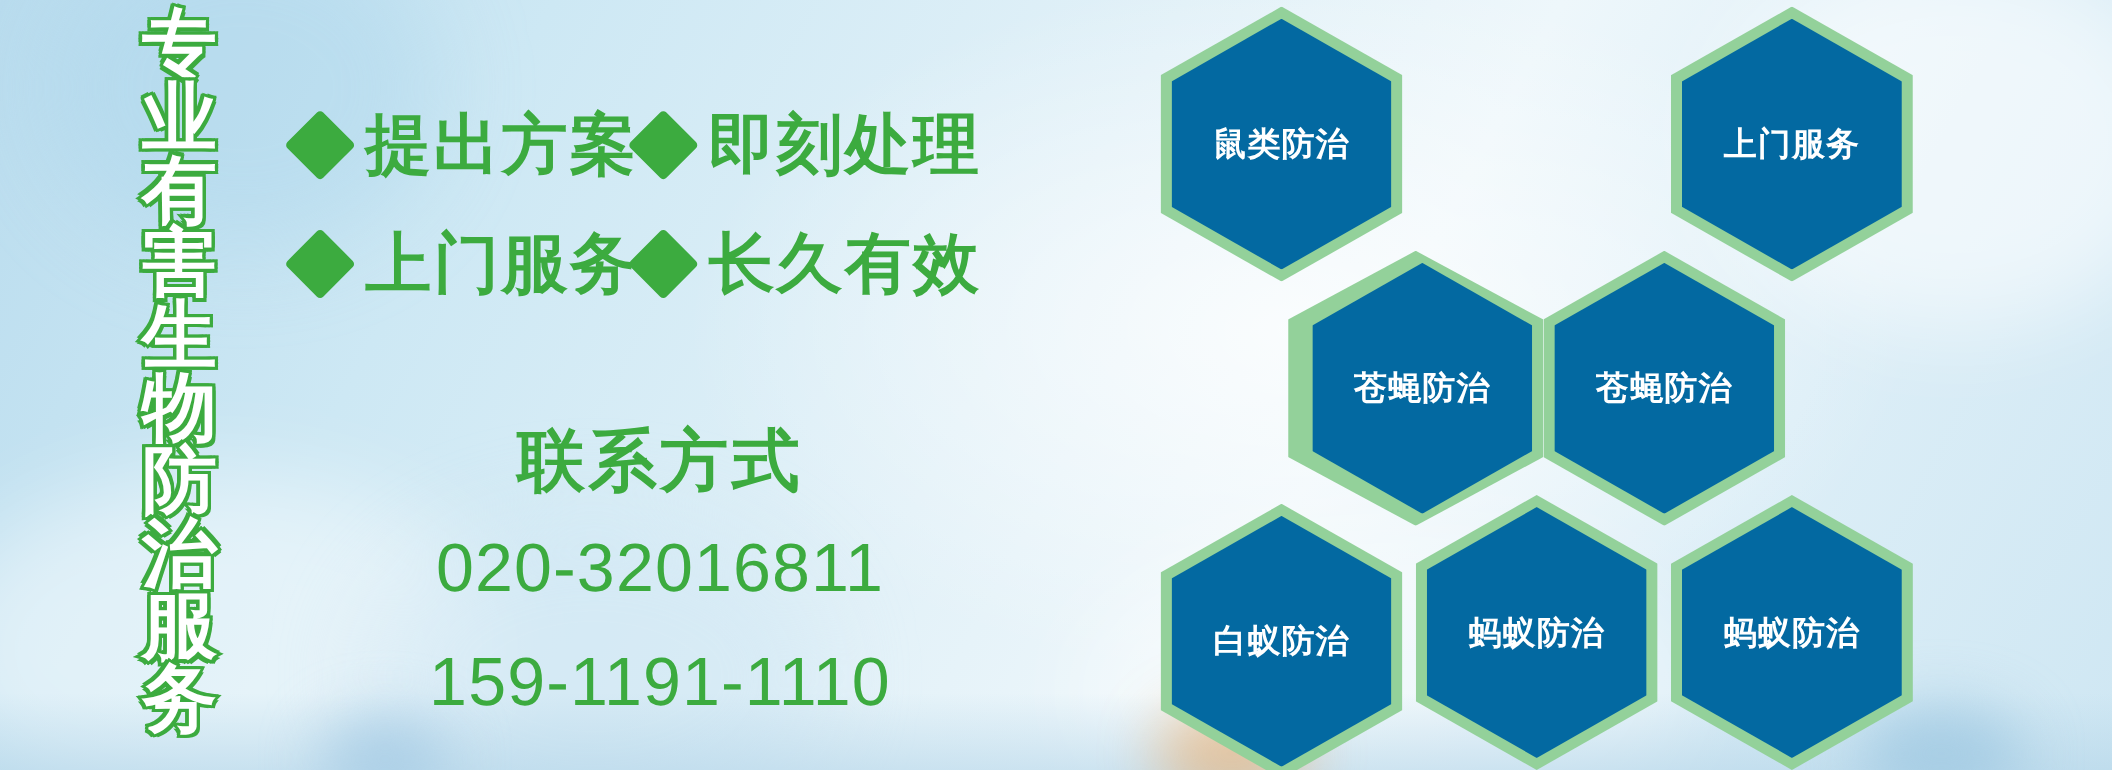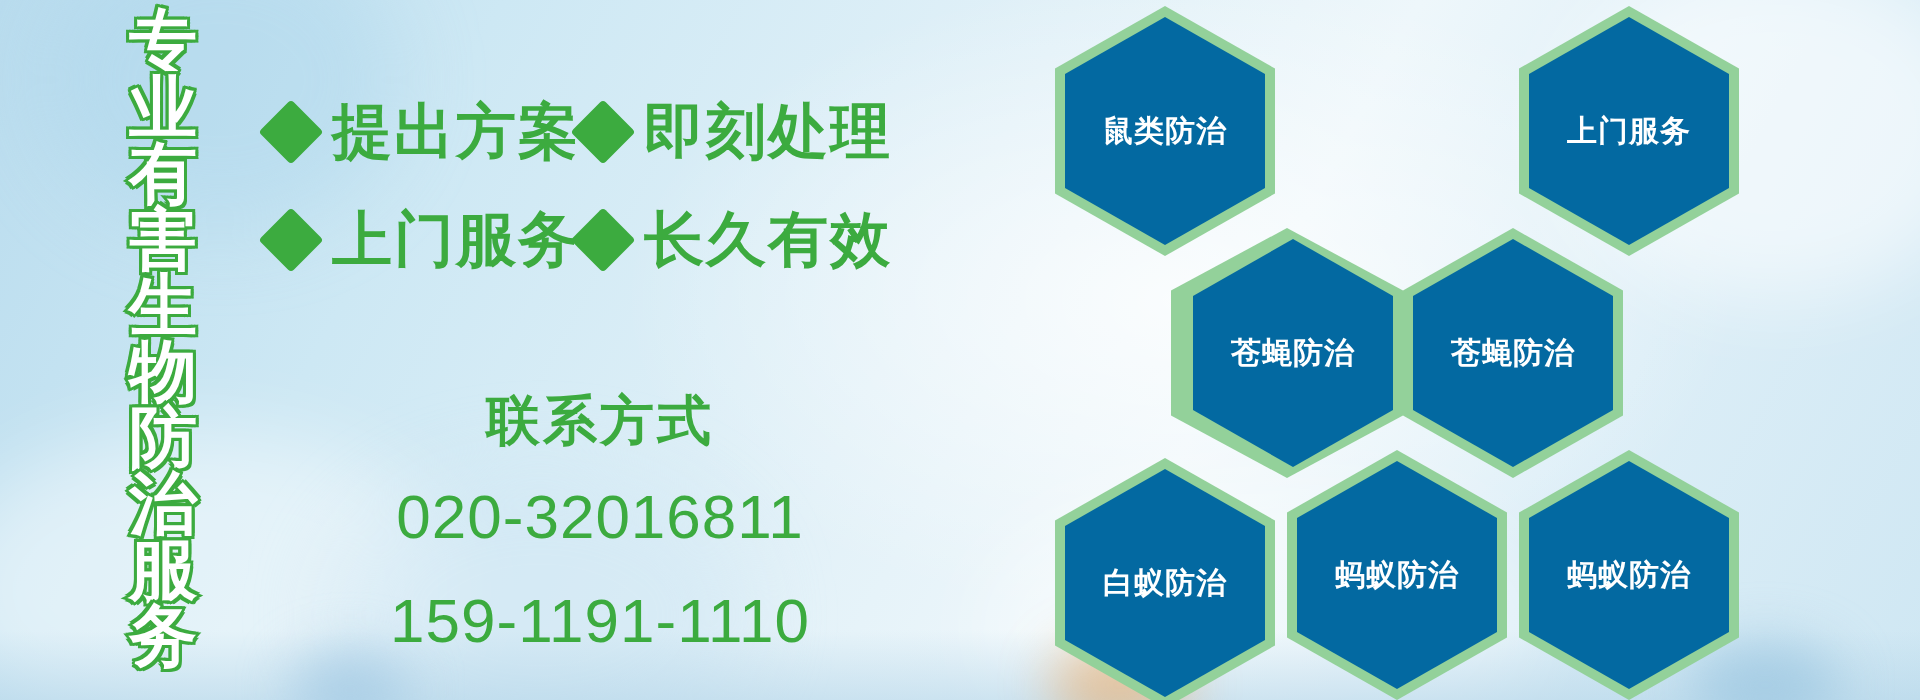--- a/index.html
+++ b/index.html
@@ -52,21 +52,21 @@
     border-radius:4px;margin-right:18px;flex:none;
   }
   .feature-label{
     font-size:60px;font-weight:bold;color:#3cab3f;letter-spacing:2px;white-space:nowrap;
   }
   .feature-gap{width:34px;}
 
   
   #contact{position:absolute;left:250px;top:385px;width:700px;text-align:center;}
   #contact-title{
-    font-size:54px;font-weight:bold;color:#3cab3f;letter-spacing:3px;line-height:70px;
+    font-size:62px;font-weight:bold;color:#3cab3f;letter-spacing:3px;line-height:70px;
   }
   .phone{
     font-size:62px;color:#3cab3f;letter-spacing:1px;line-height:84px;font-weight:normal;margin-top:20px;
   }
 
   
   #hex-grid{position:absolute;left:1055px;top:0px;width:790px;height:700px;}
   .hex{
     position:absolute;width:220px;height:250px;
     display:flex;align-items:center;justify-content:center;

